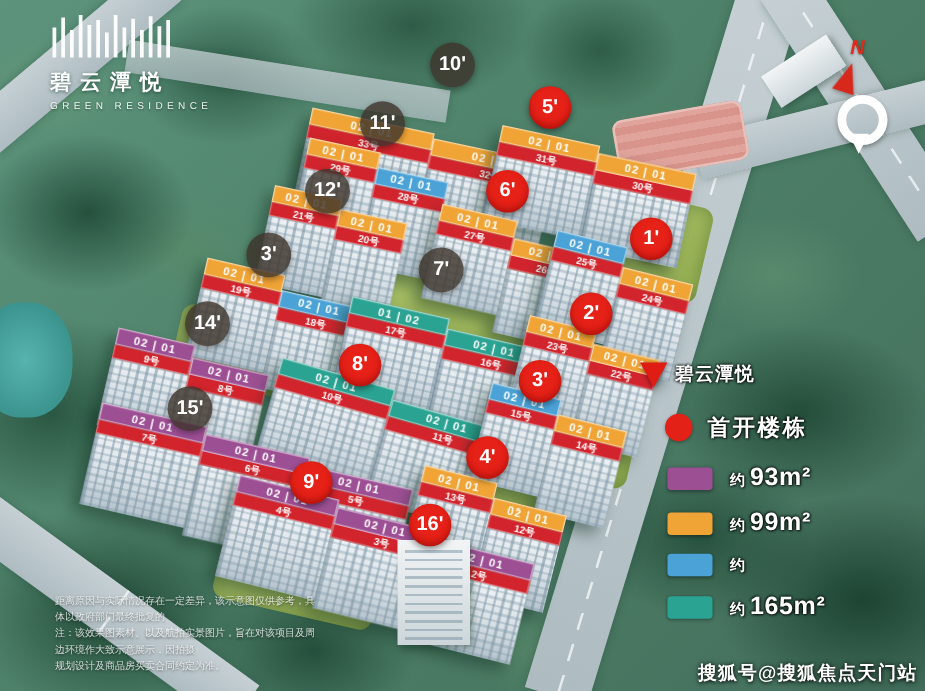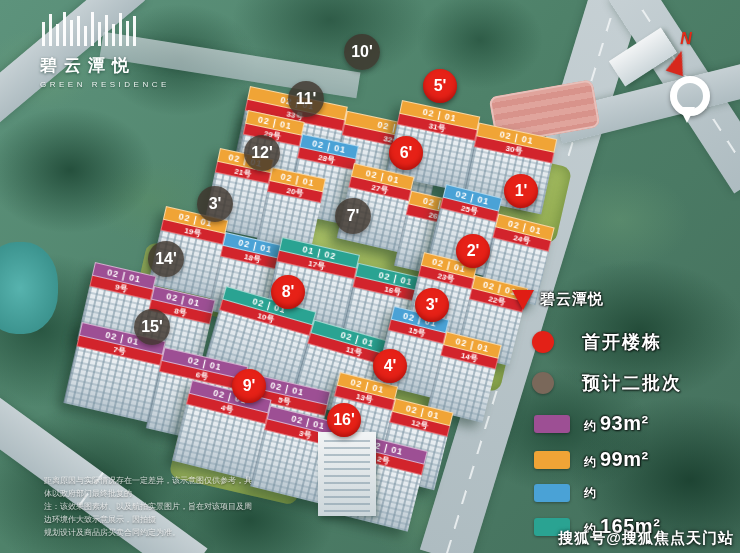--- a/index.html
+++ b/index.html
@@ -77,21 +77,21 @@
     border-left:8px solid transparent;border-right:8px solid transparent;border-top:16px solid #fff;}
 
   
   .entrance{position:absolute;left:512px;top:290px;display:flex;align-items:flex-start;gap:6px;}
   .entrance .tri{width:0;height:0;border-left:11px solid transparent;border-right:11px solid transparent;
     border-top:20px solid #e01d14;filter:drop-shadow(0 1px 2px rgba(0,0,0,.5));}
   .legend-text{color:#fff;font-weight:bold;
     text-shadow:-1px 0 2px rgba(0,0,0,.75),1px 1px 2px rgba(0,0,0,.75),0 -1px 2px rgba(0,0,0,.6);}
   .entrance .legend-text{font-size:15px;letter-spacing:1px;margin-top:0;}
   .legend{position:absolute;left:532px;top:330px;}
-  .phase-row{display:flex;align-items:center;gap:28px;margin-bottom:17px;}
+  .phase-row{display:flex;align-items:center;gap:12px;margin-bottom:17px;}
   .phase-dot{width:22px;height:22px;border-radius:50%;flex:0 0 auto;box-shadow:0 1px 3px rgba(0,0,0,.35);}
   .phase-row .legend-text{font-size:18px;letter-spacing:2px;}
   .area-row{display:flex;align-items:center;gap:14px;margin-bottom:13px;}
   .area-swatch{width:36px;height:18px;border-radius:3px;flex:0 0 auto;box-shadow:0 1px 3px rgba(0,0,0,.35);}
   .area-label{display:flex;align-items:baseline;gap:4px;}
   .area-prefix{font-size:12px;}
   .area-value{font-size:20px;letter-spacing:.5px;}
 
   .watermark{position:absolute;right:6px;bottom:5px;color:#fff;font-size:15px;font-weight:bold;
     letter-spacing:1px;text-shadow:0 1px 3px rgba(0,0,0,.8),0 0 4px rgba(0,0,0,.6);}
@@ -376,24 +376,20 @@
     <div class="tri"></div>
     <div class="legend-text">碧云潭悦</div>
   </div>
 
   <div class="legend">
     <div id="legend-phases">
         <div class="phase-row">
           <div class="phase-dot" style="background: rgb(227, 33, 23);"></div>
           <div class="legend-text">首开楼栋</div>
         </div>
-        <div class="phase-row">
-          <div class="phase-dot" style="background: rgb(122, 104, 90);"></div>
-          <div class="legend-text">预计二批次</div>
-        </div>
       </div>
     <div id="legend-areas" style="padding-left:2px;">
         <div class="area-row">
           <div class="area-swatch" style="background: rgb(157, 79, 148);"></div>
           <div class="area-label legend-text">
             <span class="area-prefix">约</span>
             <span class="area-value">93m²</span>
           </div>
         </div>
         <div class="area-row">

